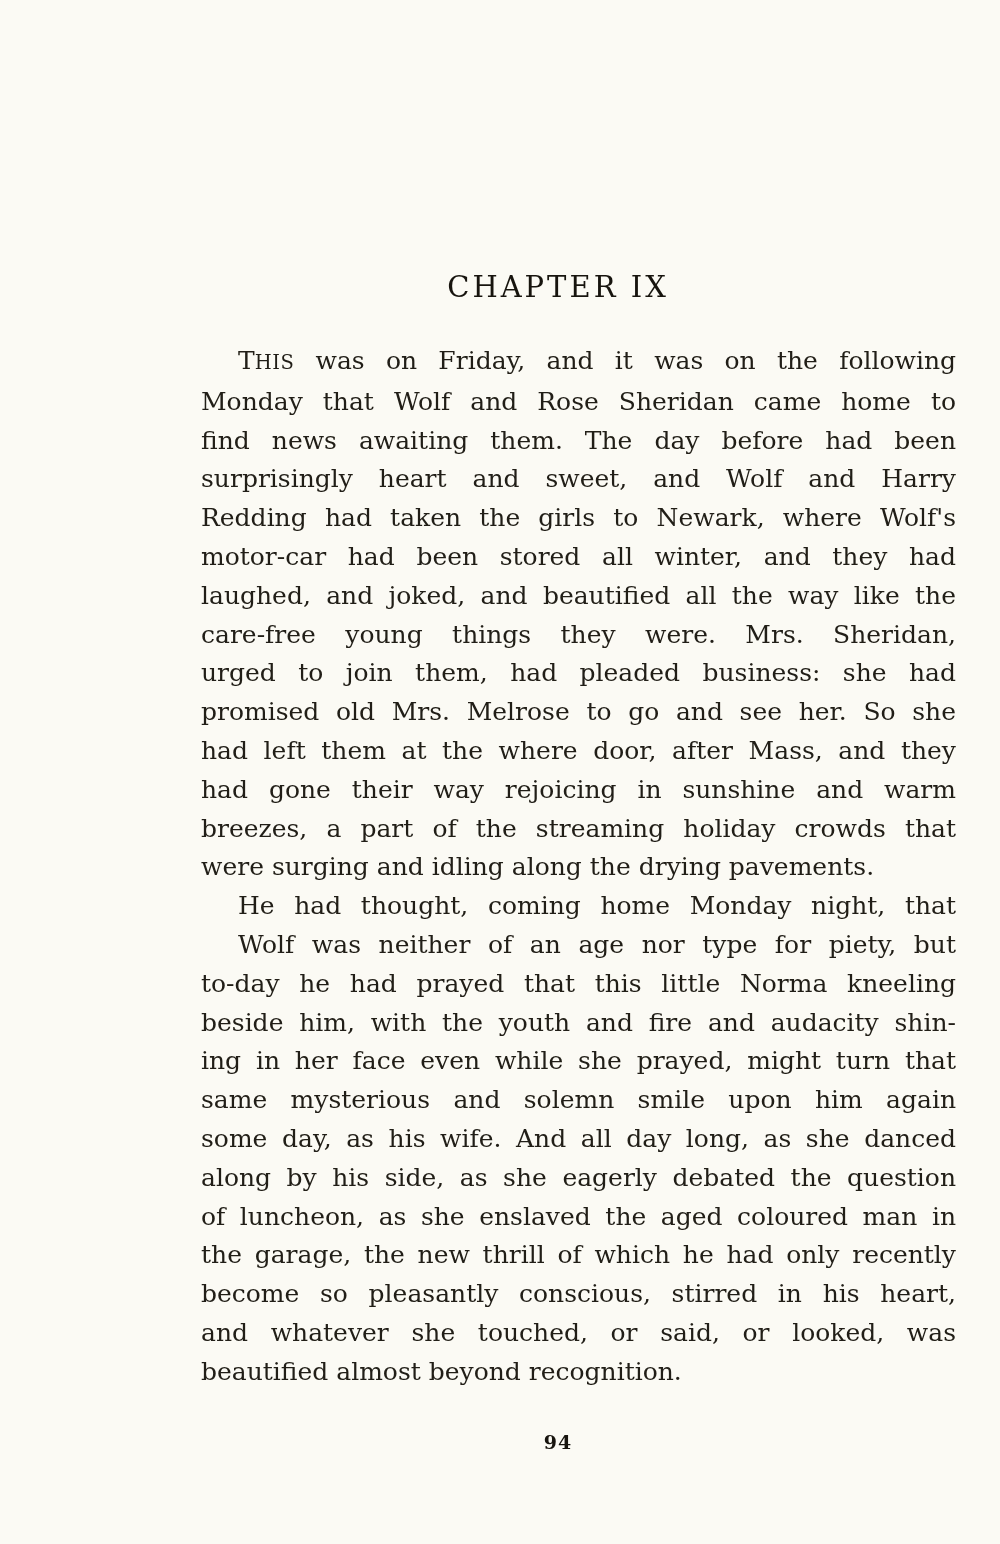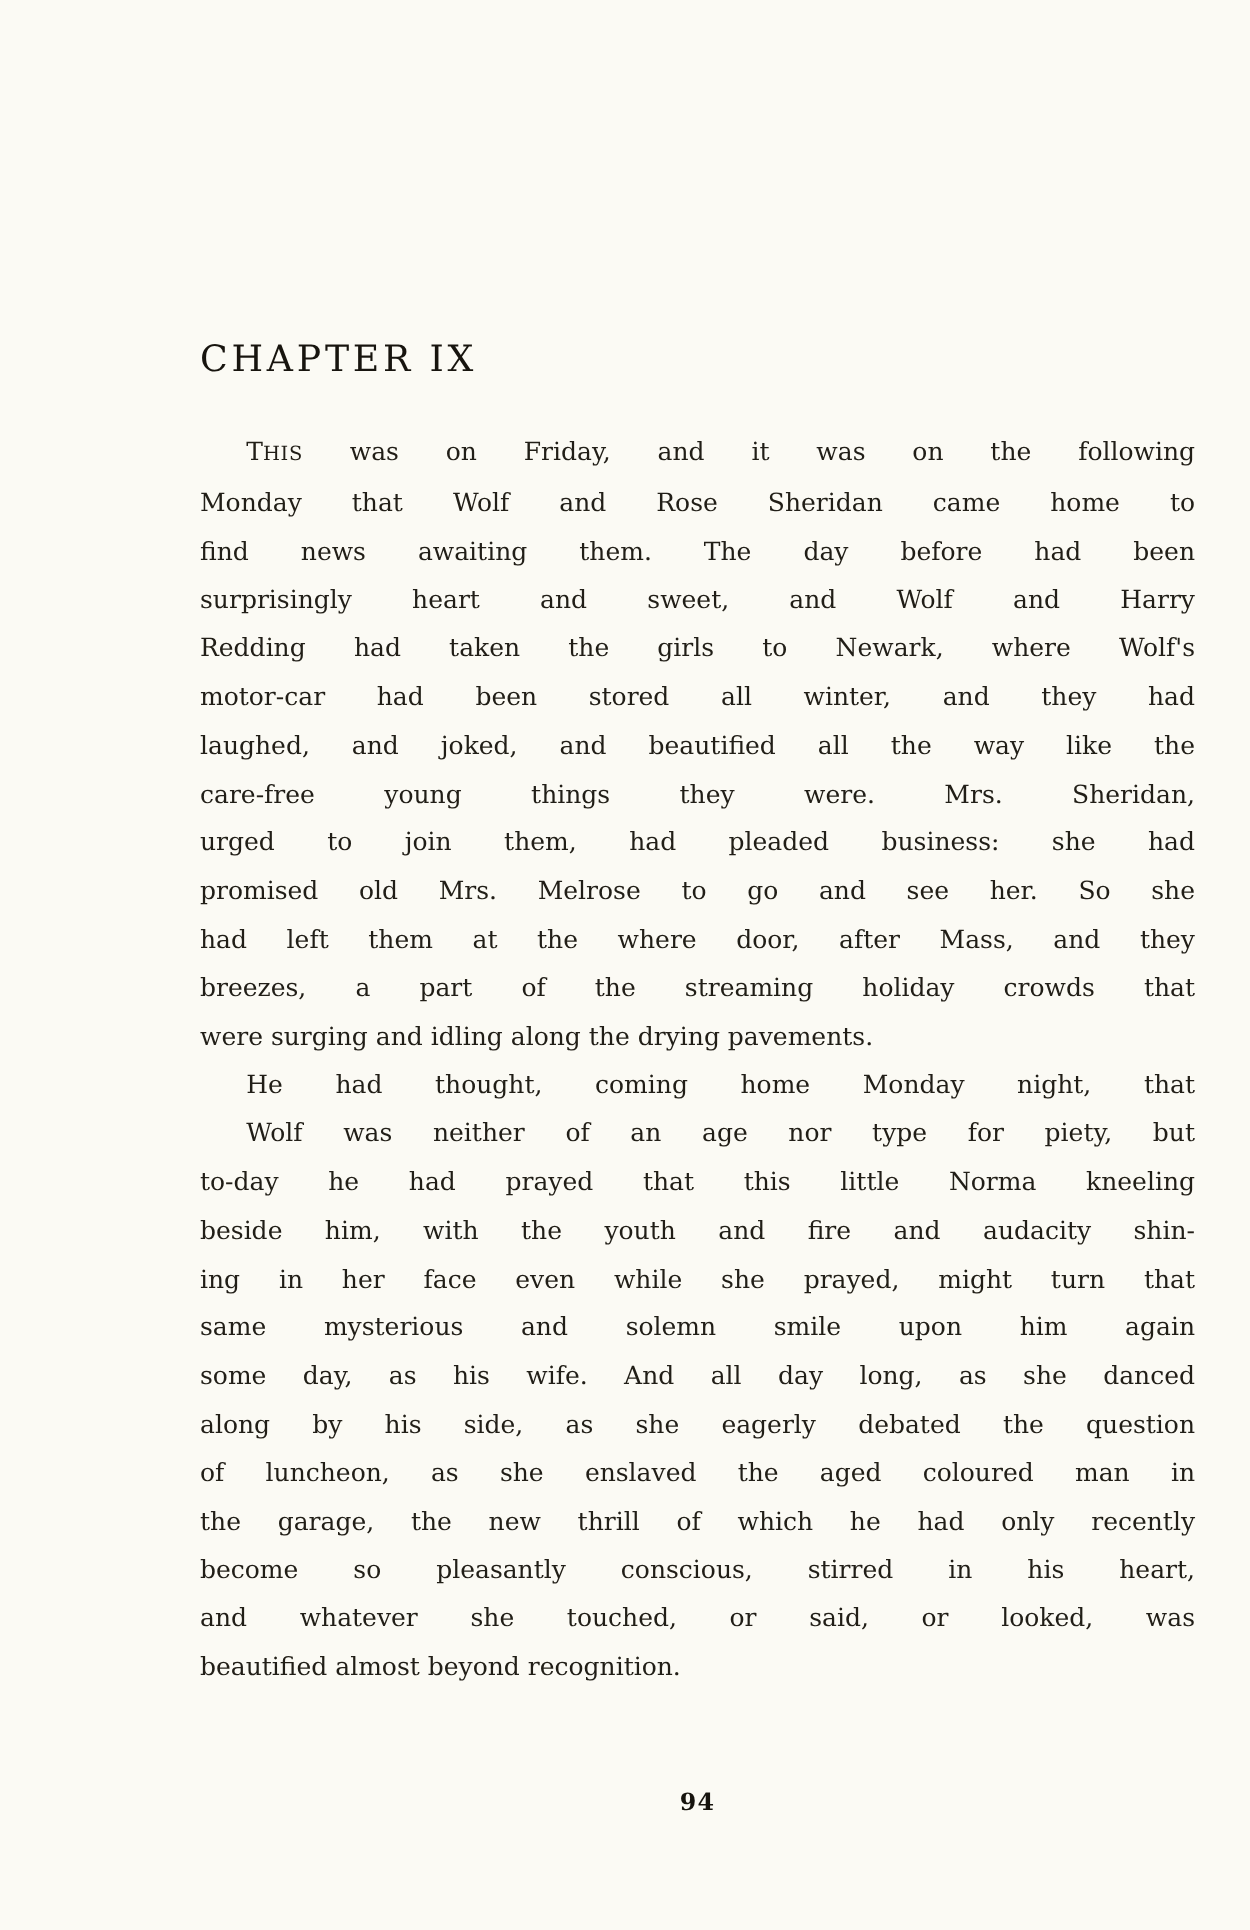--- a/index.html
+++ b/index.html
@@ -20,29 +20,31 @@
   .content {
     position: absolute;
     left: 160px;
     top: 270px;
     width: 796px;
   }
   .heading {
     font-size: 29px;
     font-weight: normal;
     letter-spacing: 3px;
+    text-align: center;
     margin-bottom: 38px;
     color: #17140e;
     font-family: "DejaVu Serif", "Liberation Serif", serif;
   }
   .line {
-    font-size: 20px;
+    font-size: 25px;
     line-height: 38.8px;
     text-align: left;
     color: #211e17;
+    margin-left: 41px;
   }
   .line.fill {
     text-align: justify;
     text-align-last: justify;
     -moz-text-align-last: justify;
   }
   .line.indent {
     text-indent: 37px;
   }
   .smallcaps {
@@ -74,20 +76,21 @@
           <div class="line fill">Monday that Wolf and Rose Sheridan came home to</div>
           <div class="line fill">find news awaiting them.  The day before had been</div>
           <div class="line fill">surprisingly heart and sweet, and Wolf and Harry</div>
           <div class="line fill">Redding had taken the girls to Newark, where Wolf's</div>
           <div class="line fill">motor-car had been stored all winter, and they had</div>
           <div class="line fill">laughed, and joked, and beautified all the way like the</div>
           <div class="line fill">care-free young things they were.  Mrs. Sheridan,</div>
           <div class="line fill">urged to join them, had pleaded business: she had</div>
           <div class="line fill">promised old Mrs. Melrose to go and see her.  So she</div>
           <div class="line fill">had left them at the where door, after Mass, and they</div>
+          <div class="line fill">had gone their way rejoicing in sunshine and warm</div>
           <div class="line fill">breezes, a part of the streaming holiday crowds that</div>
           <div class="line">were surging and idling along the drying pavements.</div>
         </div>
         <div class="paragraph">
           <div class="line fill indent">He had thought, coming home Monday night, that</div>
         </div>
         <div class="paragraph">
           <div class="line fill indent">Wolf was neither of an age nor type for piety, but</div>
           <div class="line fill">to-day he had prayed that this little Norma kneeling</div>
           <div class="line fill">beside him, with the youth and fire and audacity shin-</div>

